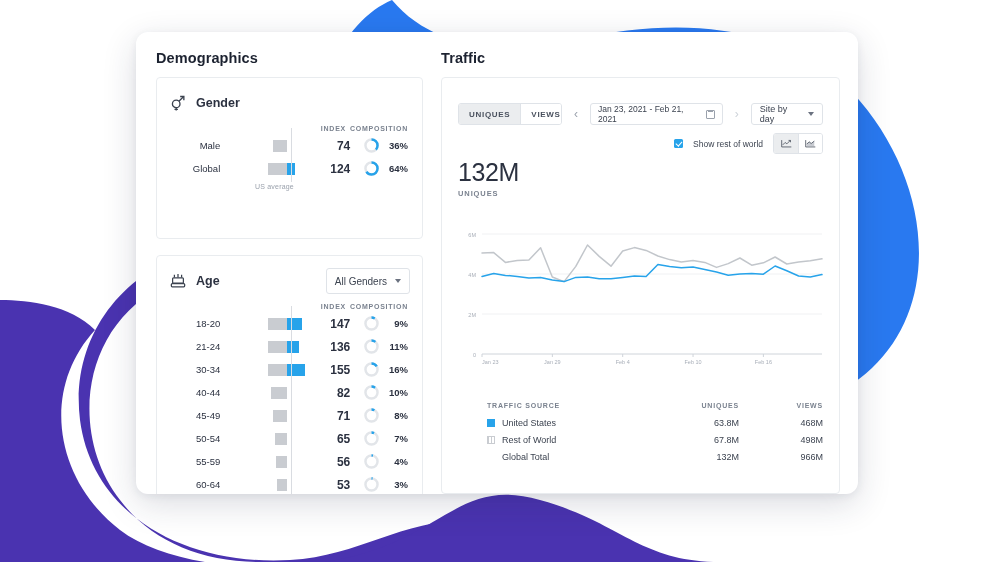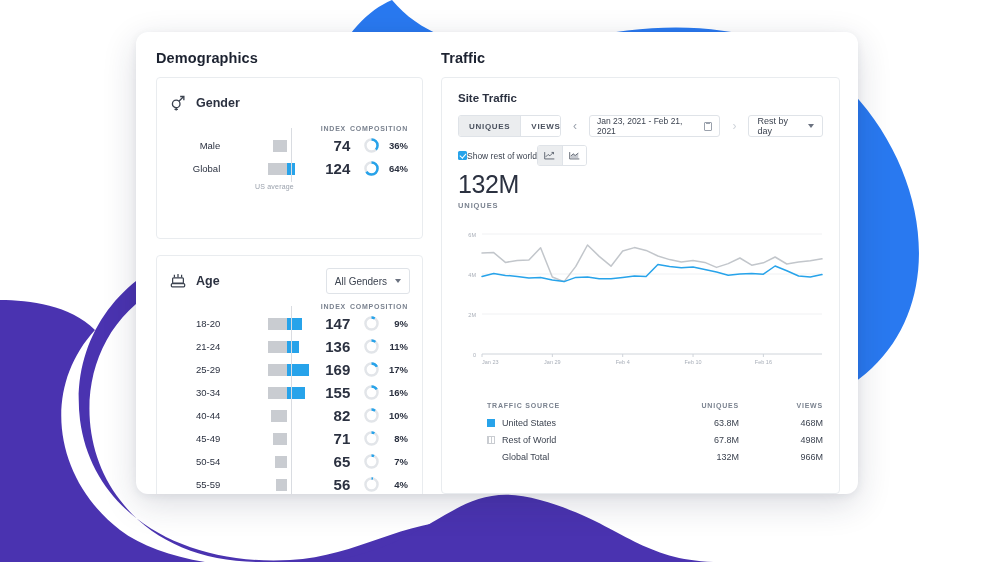--- a/index.html
+++ b/index.html
@@ -68,21 +68,21 @@
     font-size: 7px; letter-spacing: .75px; color: #7a828f; font-weight: bold;
   }
   .colhdr .sp      { flex: 1; }
   .colhdr .index   { width: 40px; text-align: right; }
   .colhdr .comp    { width: 64px; text-align: right; padding-right: 2px; }
 
   
   .drow { display: flex; align-items: center; height: 23px; }
   .drow .lbl   { width: 62px; text-align: right; font-size: 9.5px; color: #2b3140; padding-right: 7px; }
   .drow .barw  { width: 92px; height: 23px; position: relative; }
-  .drow .idx   { width: 40px; text-align: right; font-size: 15px; color: #2b3140; font-weight: bold; }
+  .drow .idx   { width: 40px; text-align: right; font-size: 12px; color: #2b3140; font-weight: bold; }
   .drow .cmp   { width: 64px; display: flex; align-items: center; justify-content: flex-end; gap: 7px; padding-right: 2px; }
   .drow .cmp .pct { font-size: 9.5px; color: #2b3140; font-weight: bold; min-width: 21px; text-align: right; }
 
   .bar-neg { position: absolute; top: 6px; height: 12px; background: #c9ccd1; }
   .bar-pos { position: absolute; top: 6px; height: 12px; background: #27a3ea; }
 
   .baseline { position: absolute; width: 1px; background: #d9dce1; }
 
   .usavg {
     font-size: 7px; color: #9aa1ac; letter-spacing: .2px;
@@ -120,21 +120,21 @@
   }
   .cal-ico { width: 9px; height: 9px; border: 1px solid #9aa1ac; border-radius: 1px; position: relative; }
   .cal-ico:before { content:""; position:absolute; top:-1px; left:1px; right:1px; height:2px; background:#9aa1ac; }
 
   .showby {
     border: 1px solid #dfe3e8; border-radius: 3px; height: 22px;
     display: flex; align-items: center; gap: 9px; padding: 0 8px;
     font-size: 9px; color: #3c4350; margin-left: auto;
   }
 
-  .row2 { display: flex; align-items: center; justify-content: flex-start; gap: 0; margin-top: 8px; }
+  .row2 { display: flex; align-items: center; justify-content: flex-end; gap: 10px; margin-top: 8px; }
   .chk {
     width: 9px; height: 9px; background: #27a3ea; border-radius: 1.5px;
     position: relative; flex: none;
   }
   .chk:after {
     content:""; position:absolute; left:2.6px; top:.8px; width:2.5px; height:5px;
     border: solid #fff; border-width: 0 1.3px 1.3px 0; transform: rotate(42deg);
   }
   .chk-label { font-size: 8.5px; color: #3c4350; }
 
@@ -285,35 +285,20 @@
       <span class="idx">136</span>
       <span class="cmp">
         <svg width="17" height="17" viewBox="0 0 18 18">
     <circle cx="9" cy="9" r="6.4" fill="none" stroke="#e2e5e9" stroke-width="2.6"></circle>
     <circle cx="9" cy="9" r="6.4" fill="none" stroke="#27a3ea" stroke-width="2.6" stroke-dasharray="4.423362456254429 35.78902350969492" transform="rotate(-90 9 9)"></circle>
   </svg>
         <span class="pct">11%</span>
       </span>
     </div>
           <div class="drow">
-      <span class="lbl">25-29</span>
-      <span class="barw">
-              <div class="bar-neg" style="left:40.47px;width:19.53px;"></div>
-              <div class="bar-pos" style="left:60px;width:21.735px;"></div>
-            </span>
-      <span class="idx">169</span>
-      <span class="cmp">
-        <svg width="17" height="17" viewBox="0 0 18 18">
-    <circle cx="9" cy="9" r="6.4" fill="none" stroke="#e2e5e9" stroke-width="2.6"></circle>
-    <circle cx="9" cy="9" r="6.4" fill="none" stroke="#27a3ea" stroke-width="2.6" stroke-dasharray="6.83610561421139 33.37628035173796" transform="rotate(-90 9 9)"></circle>
-  </svg>
-        <span class="pct">17%</span>
-      </span>
-    </div>
-          <div class="drow">
       <span class="lbl">30-34</span>
       <span class="barw">
               <div class="bar-neg" style="left:40.47px;width:19.53px;"></div>
               <div class="bar-pos" style="left:60px;width:17.325px;"></div>
             </span>
       <span class="idx">155</span>
       <span class="cmp">
         <svg width="17" height="17" viewBox="0 0 18 18">
     <circle cx="9" cy="9" r="6.4" fill="none" stroke="#e2e5e9" stroke-width="2.6"></circle>
     <circle cx="9" cy="9" r="6.4" fill="none" stroke="#27a3ea" stroke-width="2.6" stroke-dasharray="6.433981754551897 33.77840421139746" transform="rotate(-90 9 9)"></circle>
@@ -393,39 +378,38 @@
     </div>
           <div class="baseline" style="left: 122px; top: -6px; height: 238px;"></div>
         </div>
     </div>
   </div>
 
   <div class="col-right">
     <div class="col-title">Traffic</div>
 
     <div class="traffic-panel">
-      <div class="site-title">Site Traffic</div>
 
       <div class="ctrl-row">
         <div class="segbtns">
           <div class="segbtn active">UNIQUES</div>
           <div class="segbtn">VIEWS</div>
         </div>
 
         <span class="navarrow">‹</span>
 
         <div class="datebox">
           <span>Jan 23, 2021 - Feb 21, 2021</span>
           <span class="cal-ico"></span>
         </div>
 
         <span class="navarrow dim">›</span>
 
         <div class="showby">
-          <span>Rest by day</span>
+          <span>Site by day</span>
           <span class="caret"></span>
         </div>
       </div>
 
       <div class="row2">
         <span class="chk"></span>
         <span class="chk-label">Show rest of world</span>
         <div class="icobtns">
           <div class="icobtn active">
             <svg viewBox="0 0 16 16" width="11" height="11" fill="none" stroke="#4a515e" stroke-width="1.2">

